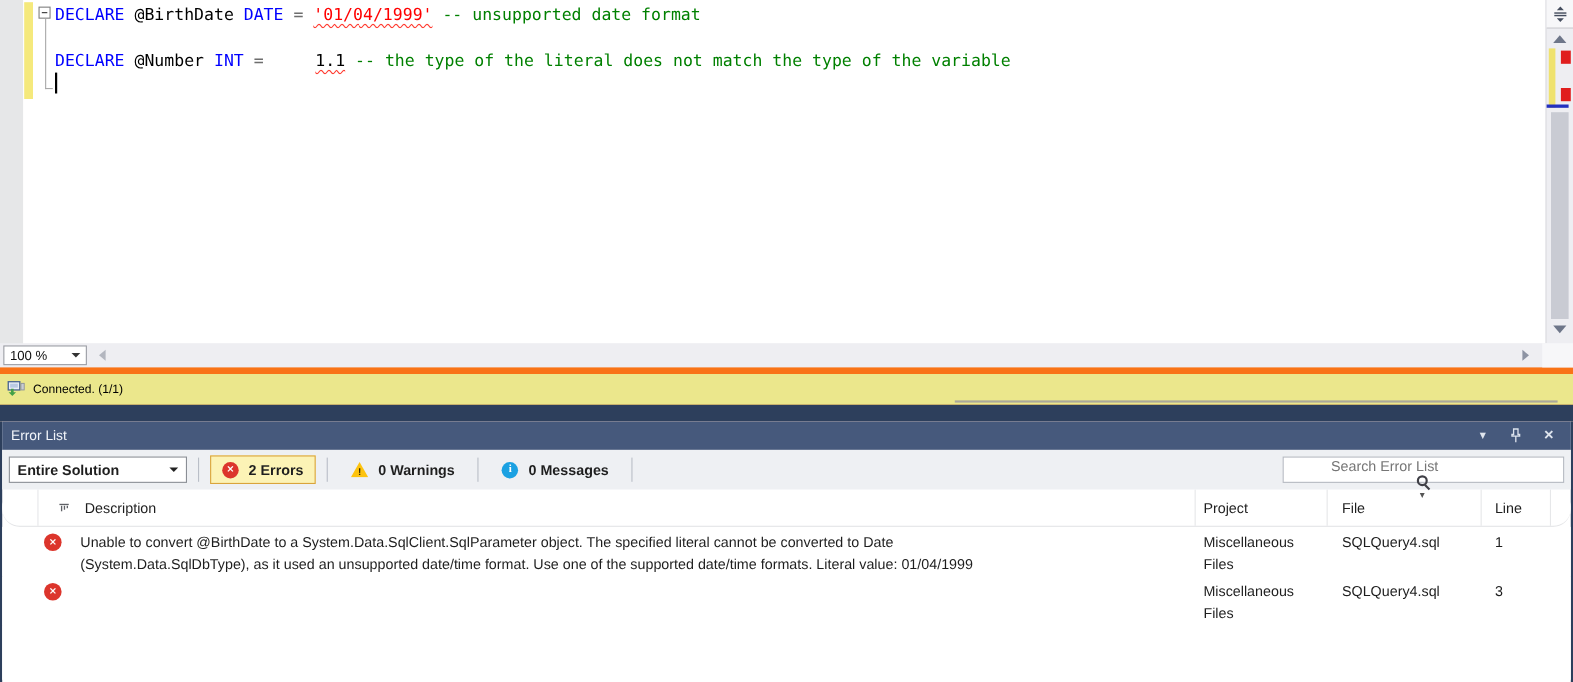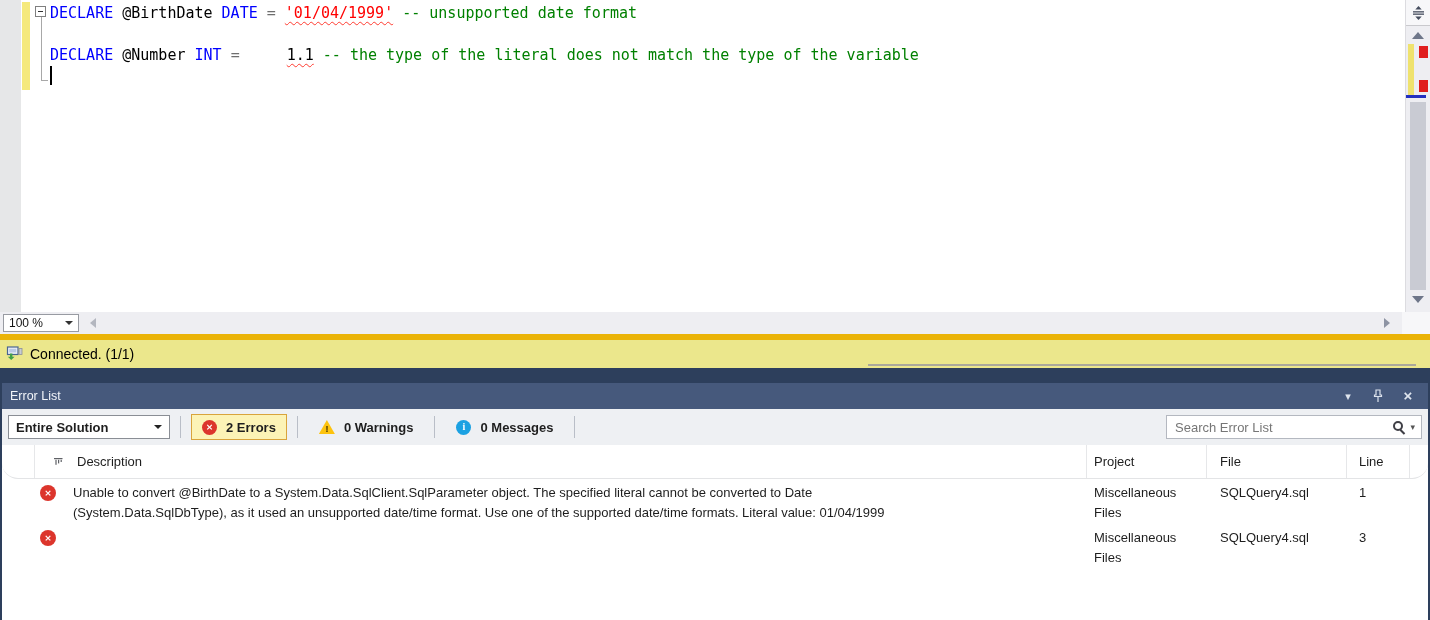--- a/index.html
+++ b/index.html
@@ -1,17 +1,17 @@
 <!DOCTYPE html>
 <html><head>
 <meta charset="utf-8">
 <style>
   html,body{margin:0;padding:0;width:1430px;height:620px;overflow:hidden;
     font-family:"Liberation Sans",sans-serif;background:#fff;}
-  .app{position:relative;width:1430px;height:544px;background:#eab308;}
+  .app{position:relative;width:1430px;height:544px;background:#f97316;}
 
   
   .editor-pane{position:absolute;left:0;top:0;width:1430px;height:318px;background:#fff;}
   .indicator-margin{position:absolute;left:0;top:0;width:21px;height:318px;background:#e6e7e8;}
   .change-bar{position:absolute;left:22px;top:2px;width:8px;height:88px;background:#f5e97c;}
   .fold-guide{position:absolute;left:41px;top:17px;width:6px;height:63px;
     border-left:1px solid #a8a8a8;border-bottom:1px solid #a8a8a8;}
   .fold-box{position:absolute;left:35px;top:6px;width:11px;height:11px;background:#fff;
     border:1px solid #7f7f7f;box-sizing:border-box;z-index:2;}
   .fold-box::before{content:"";position:absolute;left:2px;top:4px;width:5px;height:1px;background:#333;}
@@ -46,21 +46,21 @@
     border-top:4px solid #333;margin-right:5px;}
   .tri-left{position:absolute;left:90px;top:6px;width:0;height:0;
     border-top:5px solid transparent;border-bottom:5px solid transparent;border-right:6px solid #b3b6bf;}
   .tri-right{position:absolute;right:40px;top:6px;width:0;height:0;
     border-top:5px solid transparent;border-bottom:5px solid transparent;border-left:6px solid #8d93a3;}
   .hsb-corner{position:absolute;right:0;top:0;width:28px;height:22px;background:#f7f7f9;}
 
   
   .status-bar{position:absolute;left:0;top:340px;width:1430px;height:28px;background:#ebe78c;}
   .server-icon{position:absolute;left:6px;top:6px;}
-  .status-text{position:absolute;left:30px;top:0;line-height:28px;font-size:14px;color:#000;}
+  .status-text{position:absolute;left:30px;top:0;line-height:28px;font-size:11px;color:#000;}
   .status-seg{position:absolute;left:868px;width:548px;bottom:2px;height:2px;background:#aaa89b;}
 
   
   .gap-band{position:absolute;left:0;top:368px;width:1430px;height:15px;background:#2d3f5c;}
 
   
   .error-pane{position:absolute;left:0;top:383px;width:1430px;height:237px;background:#fff;
     border-left:2px solid #2d3f5c;border-right:2px solid #2d3f5c;border-bottom:2px solid #2d3f5c;box-sizing:border-box;}
   .el-title{position:relative;height:26px;background:#46597c;color:#fff;}
   .el-title-text{position:absolute;left:8px;top:0;line-height:26px;font-size:12.5px;color:#f2f5fa;}
@@ -89,21 +89,21 @@
     font-family:"DejaVu Sans",sans-serif;}
   .ico-warn{width:16px;height:14px;background:#fdc30e;clip-path:polygon(50% 0,100% 100%,0 100%);
     display:inline-flex;align-items:flex-end;justify-content:center;flex:none;}
   .ico-warn i{font-style:normal;color:#3b2c00;font-size:9px;font-weight:bold;line-height:1.15;}
   .ico-info{width:15px;height:15px;border-radius:50%;background:#1ba1e2;display:inline-flex;
     align-items:center;justify-content:center;flex:none;}
   .ico-info i{font-style:normal;color:#fff;font-size:10px;font-weight:bold;line-height:1;
     font-family:"Liberation Serif",serif;}
 
   .search-box{position:absolute;right:6px;top:6px;width:256px;height:24px;background:#fff;
-    border:1px solid #b4b8c0;box-sizing:border-box;display:flex;align-items:center;}
+    border:1px solid #b4b8c0;box-sizing:border-box;display:flex;align-items:center;flex-direction:column;}
   .search-box input{flex:1;border:0;outline:0;background:transparent;font-size:13px;color:#333;
     padding:0 0 0 8px;font-family:inherit;min-width:0;}
   .search-box input::placeholder{color:#767676;}
   .ico-search{position:relative;width:14px;height:14px;flex:none;}
   .ico-search::before{content:"";position:absolute;left:1px;top:1px;width:6px;height:6px;
     border:2px solid #3f3f46;border-radius:50%;}
   .ico-search::after{content:"";position:absolute;left:9px;top:8.6px;width:6px;height:2px;
     background:#3f3f46;transform:rotate(45deg);transform-origin:0 0;}
   .search-dd{font-size:9px;color:#555;padding:0 6px 0 4px;}
 

